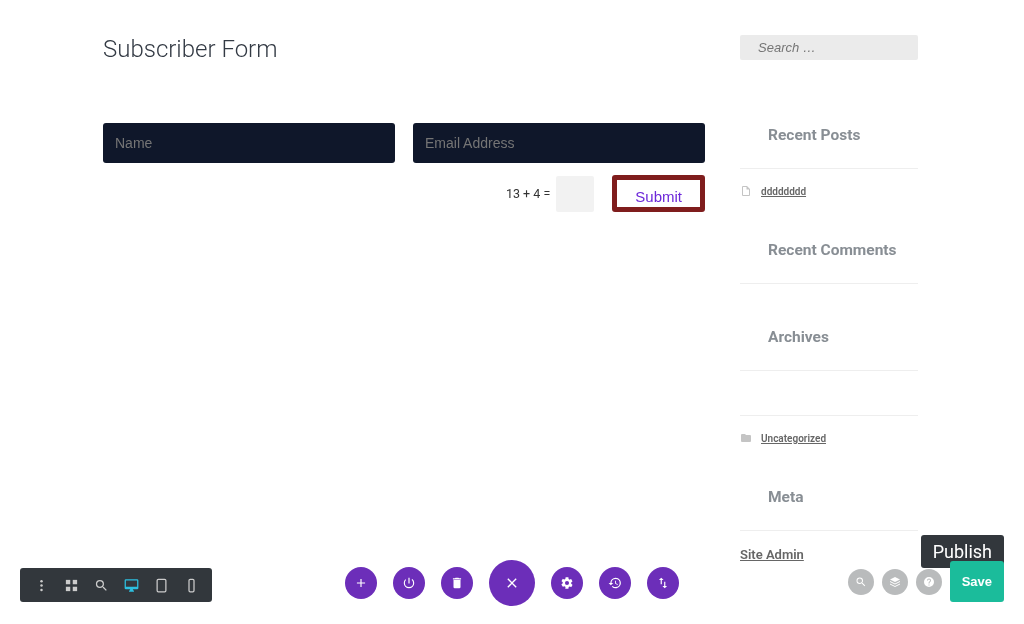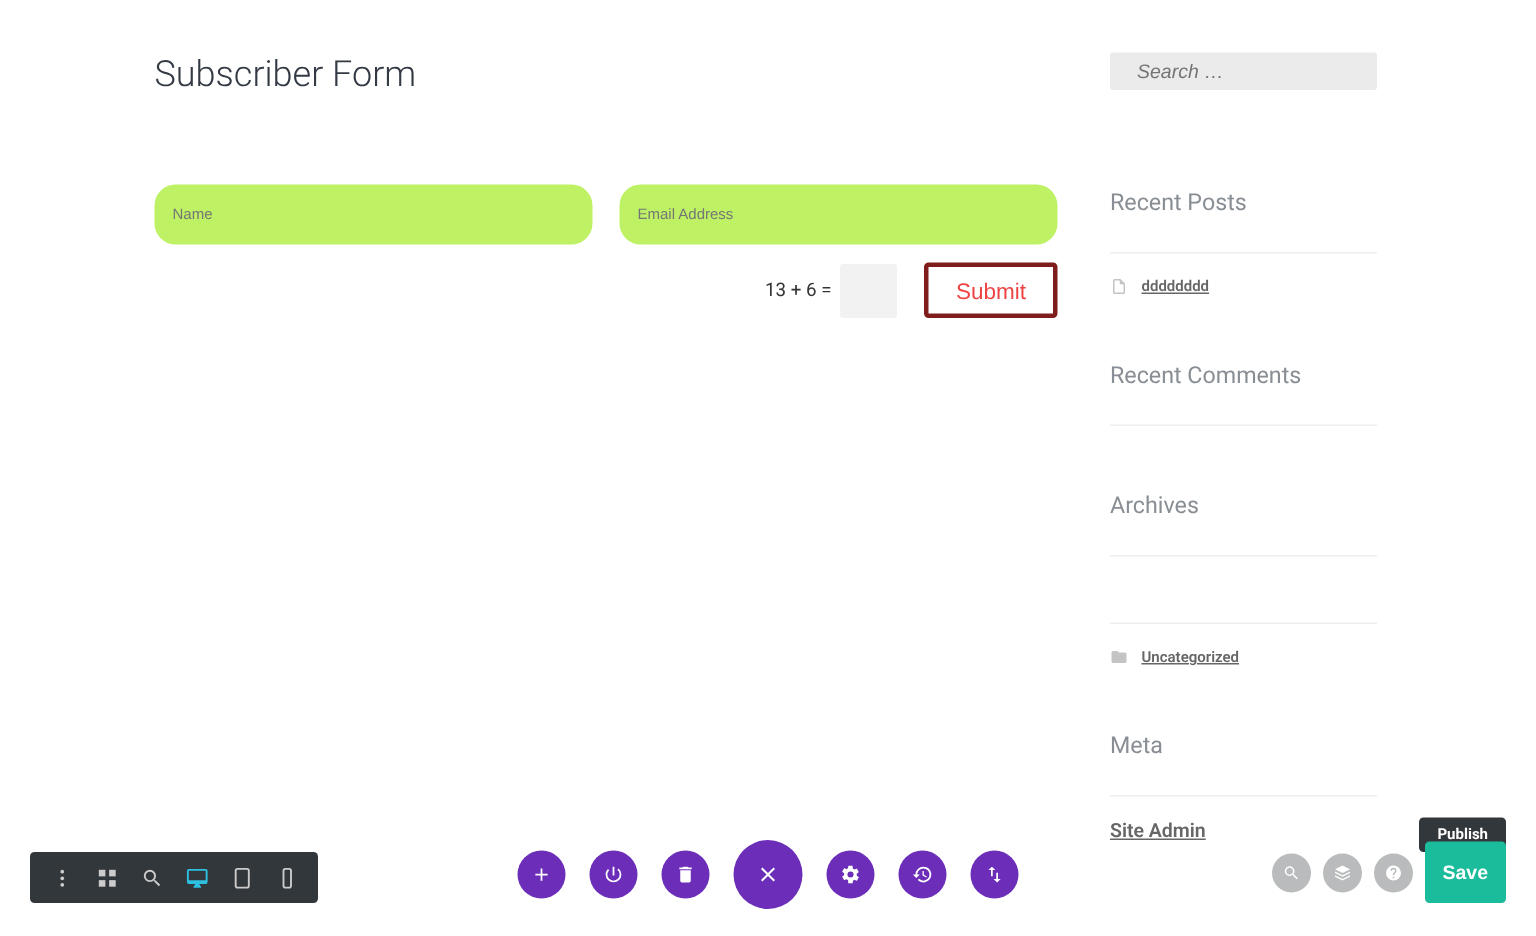--- a/index.html
+++ b/index.html
@@ -24,27 +24,27 @@
     color: #333a44;
     margin-bottom: 60px;
   }
   .form-row {
     display: flex;
     gap: 18px;
     margin-bottom: 12px;
   }
   .text-input {
     flex: 1;
-    background: #bef264;
+    background: #0f172a;
     border: none;
     padding: 12px 12px;
-    font-size: 10px;
+    font-size: 14px;
     color: #6b6b6b;
     height: 40px;
-    border-radius: 14px;
+    border-radius: 3px;
   }
   .captcha-row {
     display: flex;
     justify-content: flex-end;
     align-items: center;
     gap: 6px;
     margin-top: 8px;
   }
   .captcha-label {
     font-size: 12.5px;
@@ -53,22 +53,22 @@
   .captcha-input {
     width: 38px;
     height: 36px;
     background: #f2f2f2;
     border: none;
     border-radius: 2px;
   }
   .submit-btn {
     margin-left: 12px;
     background: #fff;
-    border: 3px solid #7f1d1d;
-    color: #ef4444;
+    border: 5px solid #7f1d1d;
+    color: #6d28d9;
     padding: 8px 18px;
     font-size: 15px;
     border-radius: 3px;
     cursor: pointer;
     height: 37px;
   }
   .edit-link {
     margin-top: 52px;
     font-size: 14px;
     color: #333;
@@ -95,22 +95,23 @@
     background: transparent;
     font-size: 13px;
     color: #999;
     flex: 1;
     outline: none;
     font-style: italic;
   }
   .widget-title {
     font-size: 15.5px;
     color: #888e94;
-    font-weight: 400;
+    font-weight: 700;
     margin-bottom: 24px;
+    margin-left: 28px;
   }
   .widget {
     margin-bottom: 44px;
   }
   .widget-item {
     display: flex;
     align-items: center;
     gap: 9px;
     font-size: 10px;
     color: #666;
@@ -208,24 +209,24 @@
     font-weight: 600;
     cursor: pointer;
     position: relative;
   }
   .tooltip {
     position: absolute;
     right: 20px;
     bottom: 56px;
     background: #32373c;
     color: #fff;
-    font-size: 10px;
+    font-size: 18px;
     padding: 6px 12px;
     border-radius: 3px;
-    font-weight: 700;
+    font-weight: 400;
   }
   .tooltip::after {
     content: '';
     position: absolute;
     bottom: -5px;
     right: 22px;
     border: 5px solid transparent;
     border-top-color: #32373c;
     border-bottom: none;
   }
@@ -234,21 +235,21 @@
 </head>
 <body>
 
 <div class="main">
   <h1 class="page-title">Subscriber Form</h1>
   <div class="form-row">
     <input class="text-input" placeholder="Name" style="">
     <input class="text-input" placeholder="Email Address" style="">
   </div>
   <div class="captcha-row">
-    <span class="captcha-label">13 + 6 =</span>
+    <span class="captcha-label">13 + 4 =</span>
     <input class="captcha-input" style="">
     <button class="submit-btn">Submit</button>
   </div>
 </div>
 
 <div class="sidebar">
   <div class="search-box">
     <svg viewBox="0 0 24 24">
         <path d="M15.5 14h-.79l-.28-.27A6.471 6.471 0 0016 9.5 6.5 6.5 0 109.5 16c1.61 0 3.09-.59 4.23-1.57l.27.28v.79l5 4.99L20.49 19l-4.99-5zm-6 0C7.01 14 5 11.99 5 9.5S7.01 5 9.5 5 14 7.01 14 9.5 11.99 14 9.5 14z"></path>
       </svg>

